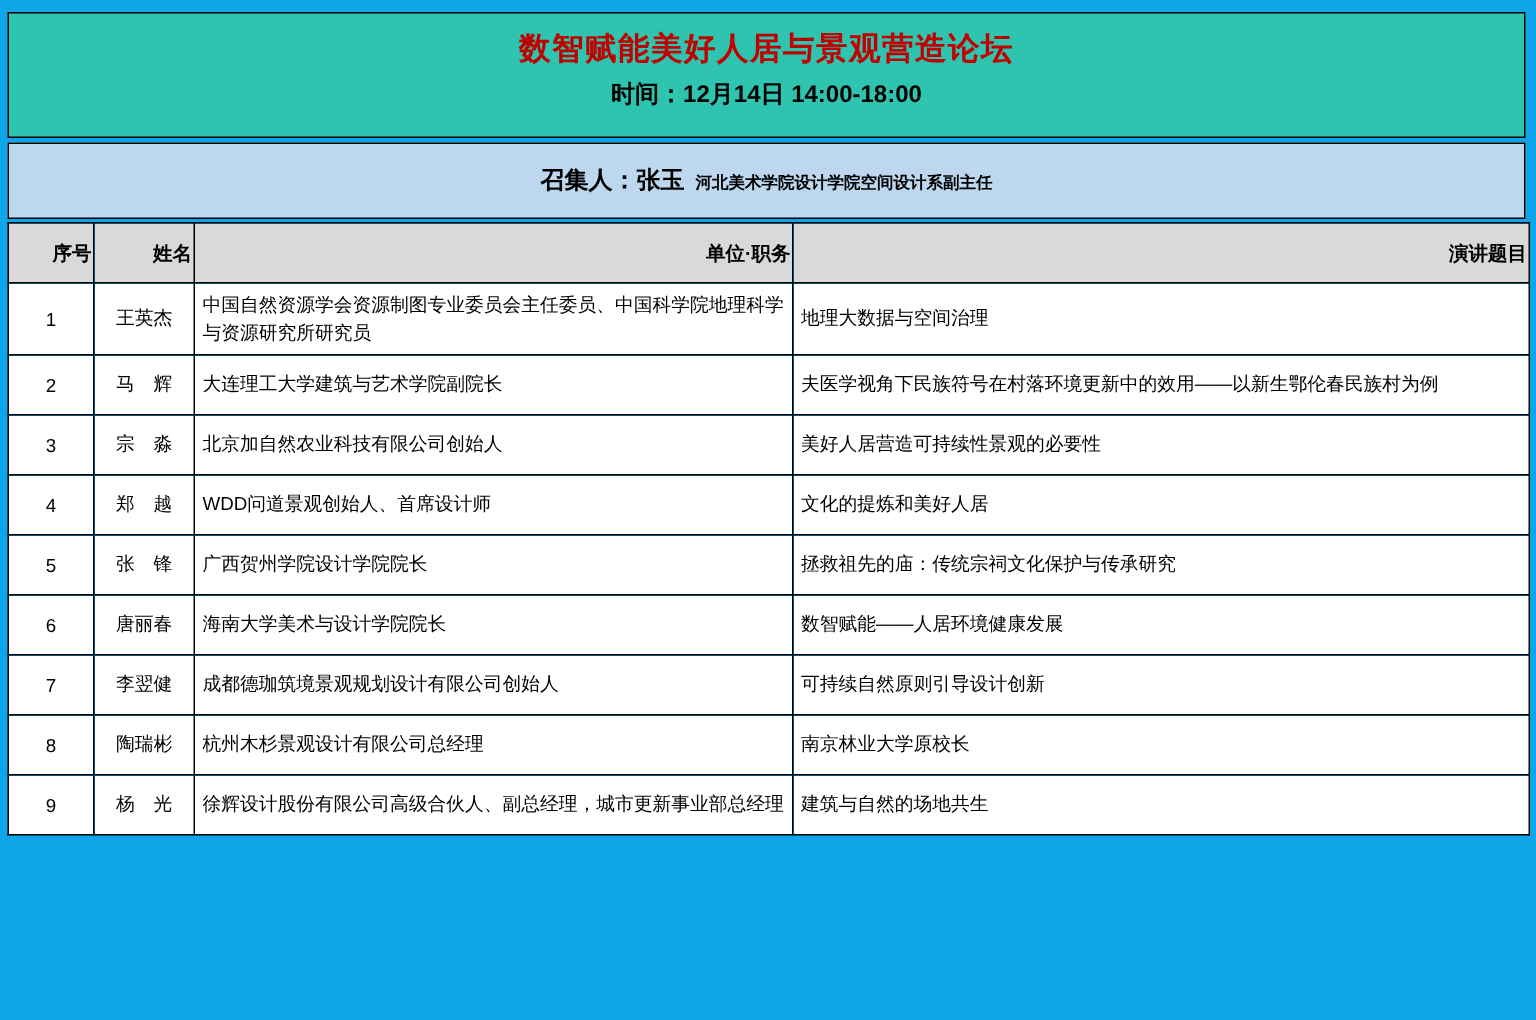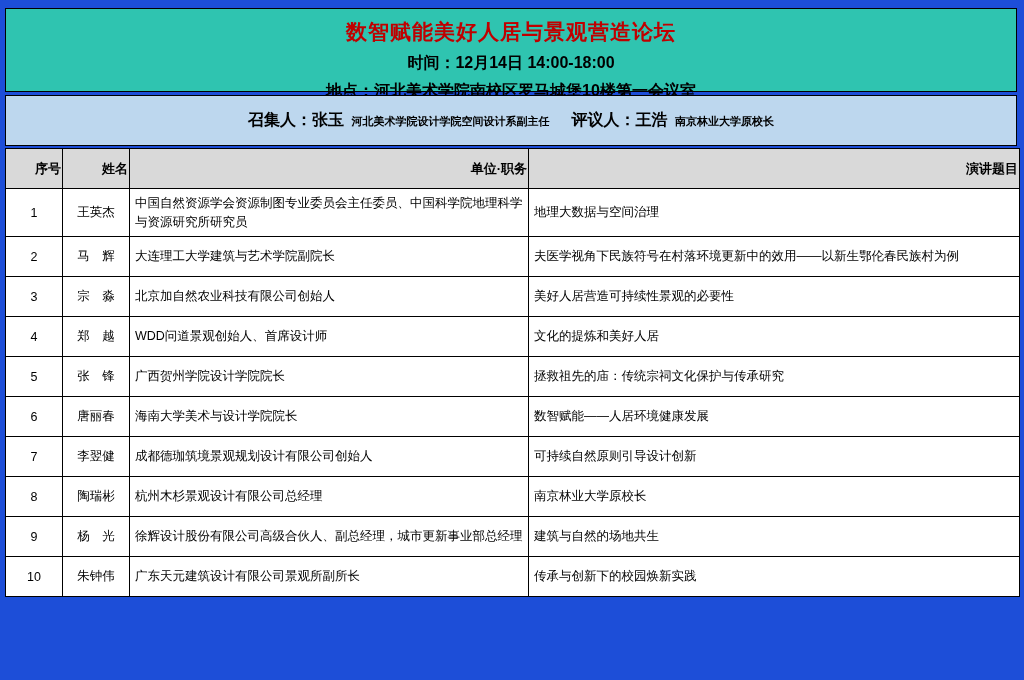--- a/index.html
+++ b/index.html
@@ -5,21 +5,21 @@
   html, body { margin: 0; padding: 0; }
   body {
     width: 1024px; height: 680px;
     background: #ffffff;
     font-family: "Liberation Sans", sans-serif;
     color: #000;
   }
   .page {
     position: relative;
     width: 1024px; height: 680px;
-    background: #1d4ed8;
+    background: #0ea5e9;
     overflow: hidden;
   }
   
   .banner {
     position: absolute;
     left: 5px; top: 8px;
     width: 1012px; height: 84px;
     background: #2fc4b0;
     border: 1px solid #000;
     text-align: center;
@@ -91,31 +91,26 @@
   td.c-left { text-align: left; padding-left: 5px; padding-right: 4px; line-height: 1.45; }
 </style>
 </head>
 <body>
 
 <div class="page">
 
   <div class="banner">
     <div class="banner-title">数智赋能美好人居与景观营造论坛</div>
     <div class="banner-line">时间：12月14日 14:00-18:00</div>
-    <div class="banner-line">地点：河北美术学院南校区罗马城堡10楼第一会议室</div>
   </div>
 
   <div class="organizers">
     <span class="org-item">
       <span class="org-role">召集人：</span><span class="org-name">张玉</span>
       <span class="org-aff">河北美术学院设计学院空间设计系副主任</span>
-    </span>
-    <span class="org-item">
-      <span class="org-role">评议人：</span><span class="org-name">王浩</span>
-      <span class="org-aff">南京林业大学原校长</span>
     </span>
   </div>
 
   <table class="schedule">
     <colgroup>
       <col style="width:57px">
         <col style="width:67px">
         <col style="width:399px">
         <col style="width:491px">
     </colgroup>
@@ -175,22 +170,16 @@
         <td class="c-center">陶瑞彬</td>
         <td class="c-left">杭州木杉景观设计有限公司总经理</td>
         <td class="c-left">南京林业大学原校长</td>
       </tr>
       <tr>
         <td class="c-center">9</td>
         <td class="c-center">杨　光</td>
         <td class="c-left">徐辉设计股份有限公司高级合伙人、副总经理，城市更新事业部总经理</td>
         <td class="c-left">建筑与自然的场地共生</td>
       </tr>
-      <tr>
-        <td class="c-center">10</td>
-        <td class="c-center">朱钟伟</td>
-        <td class="c-left">广东天元建筑设计有限公司景观所副所长</td>
-        <td class="c-left">传承与创新下的校园焕新实践</td>
-      </tr>
     </tbody>
   </table>
 
 </div>
 
 </body></html>

